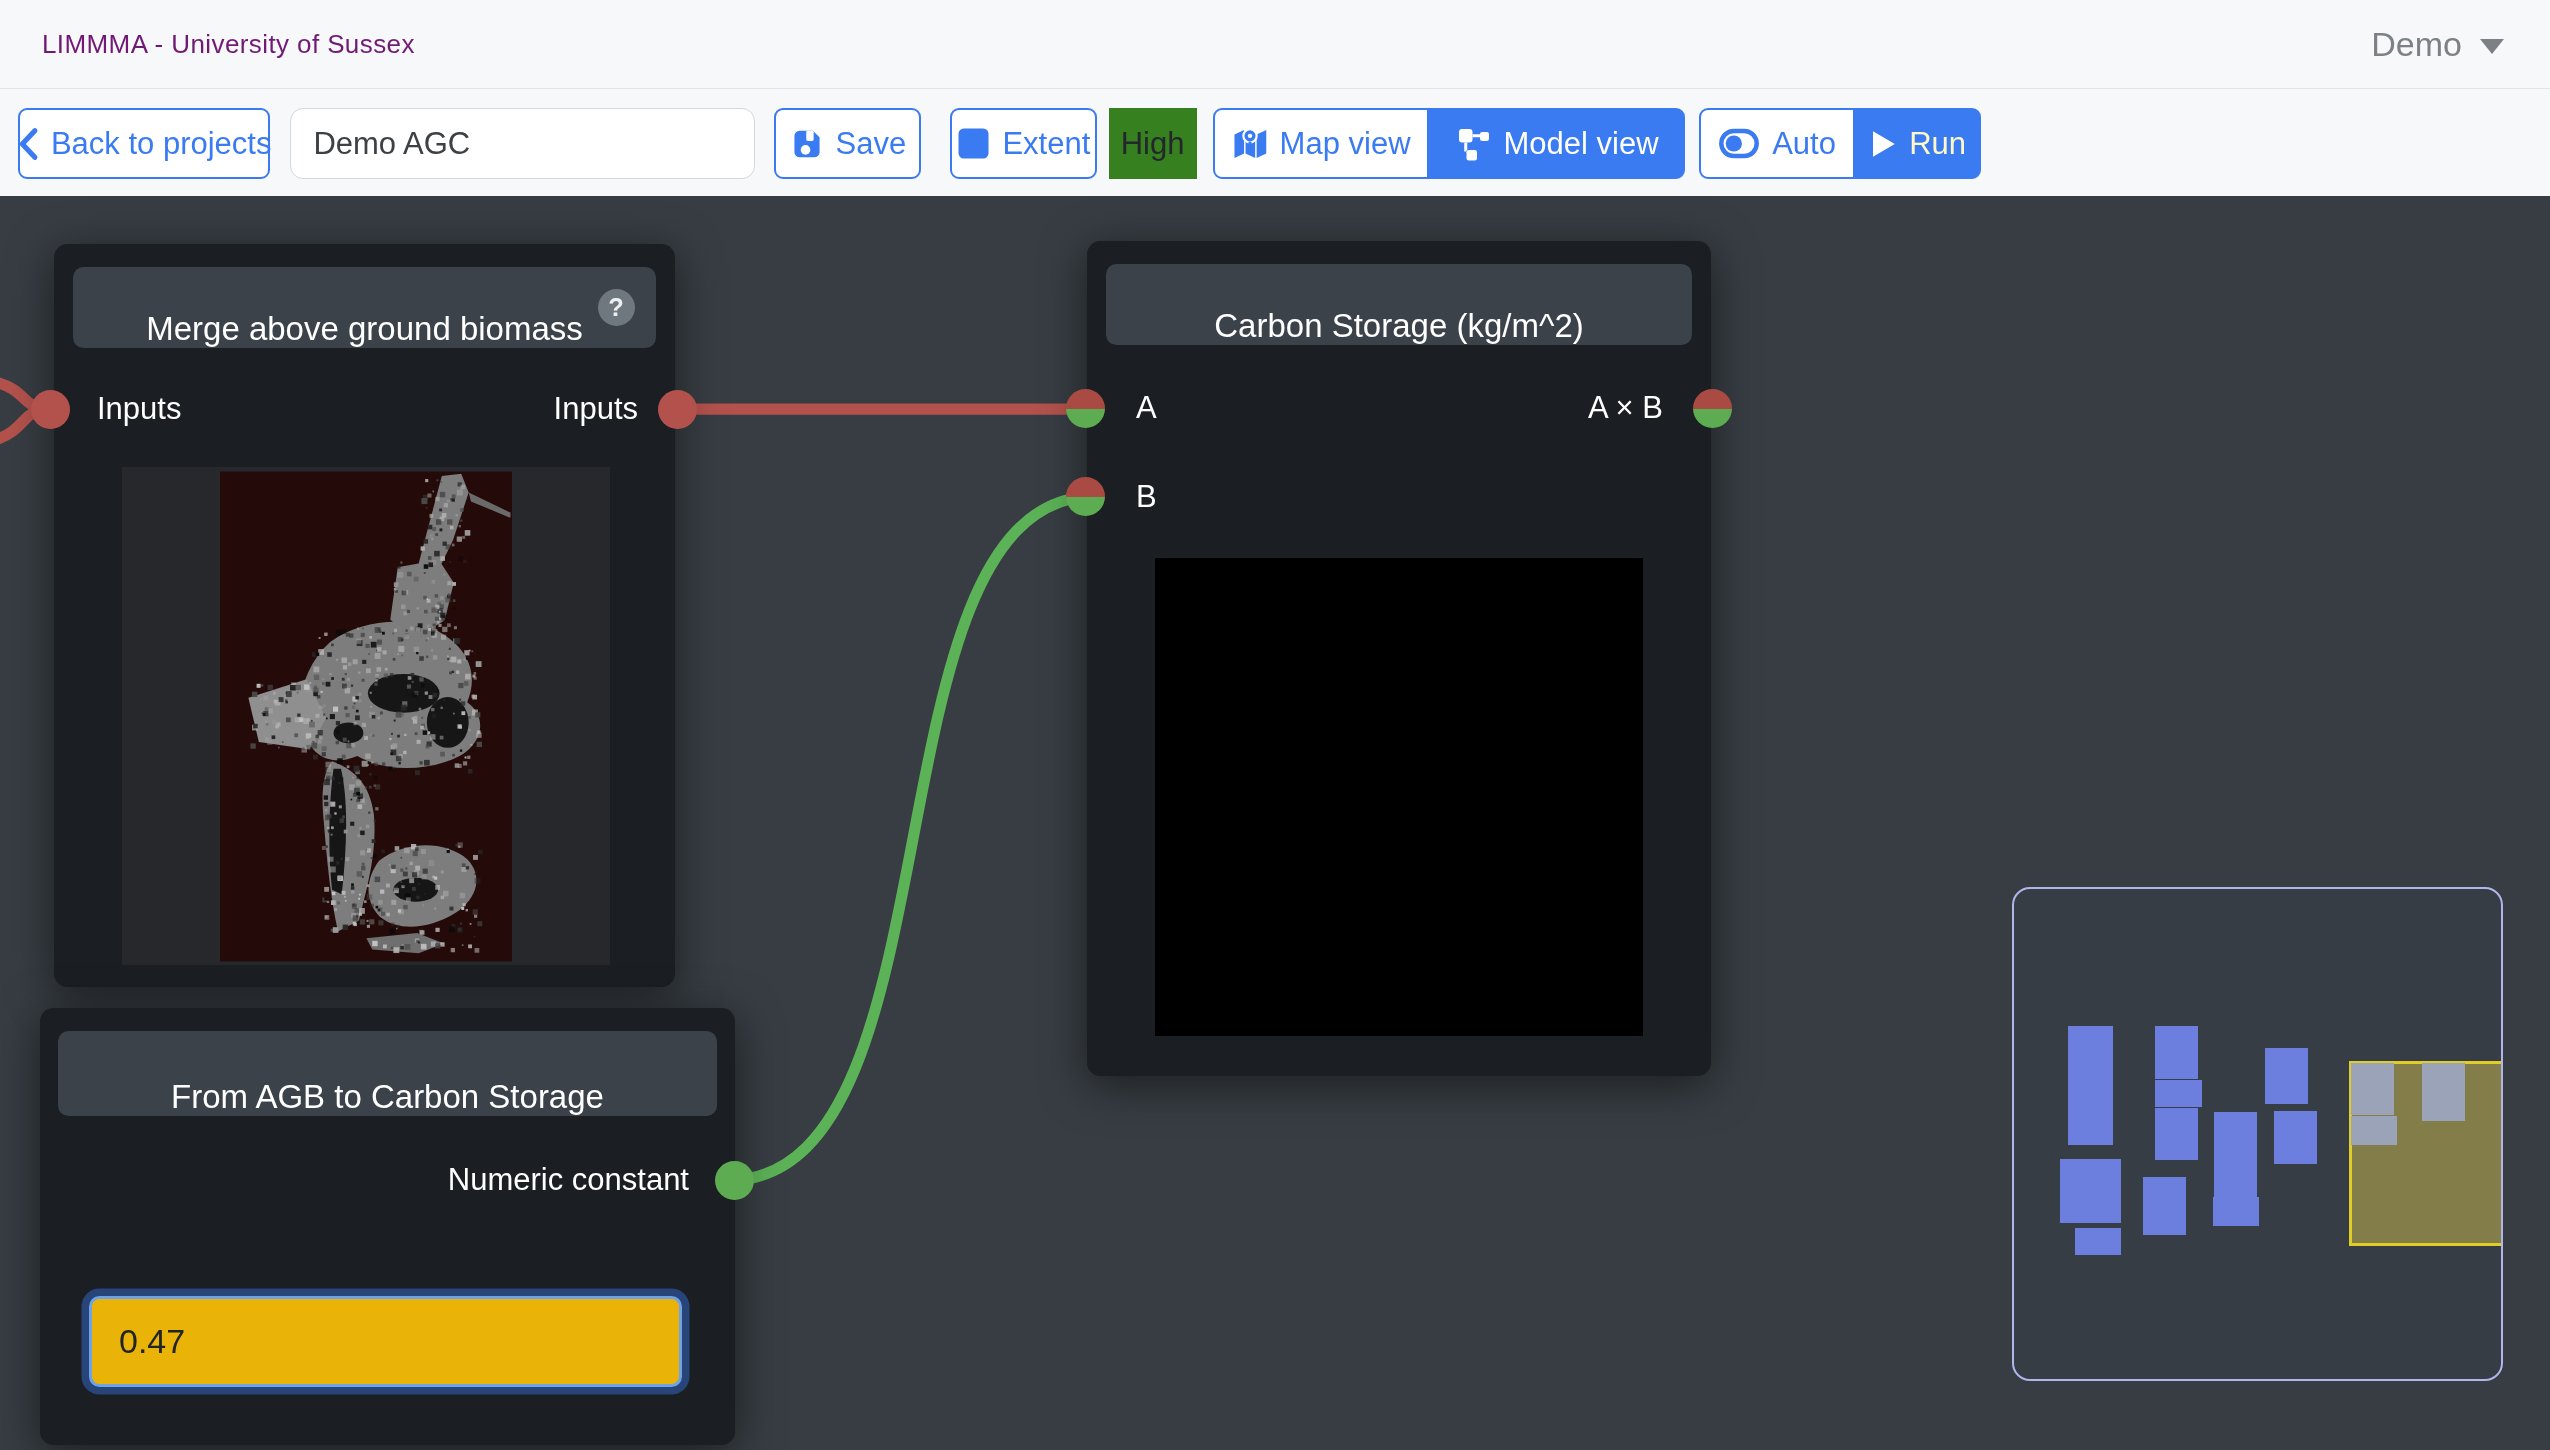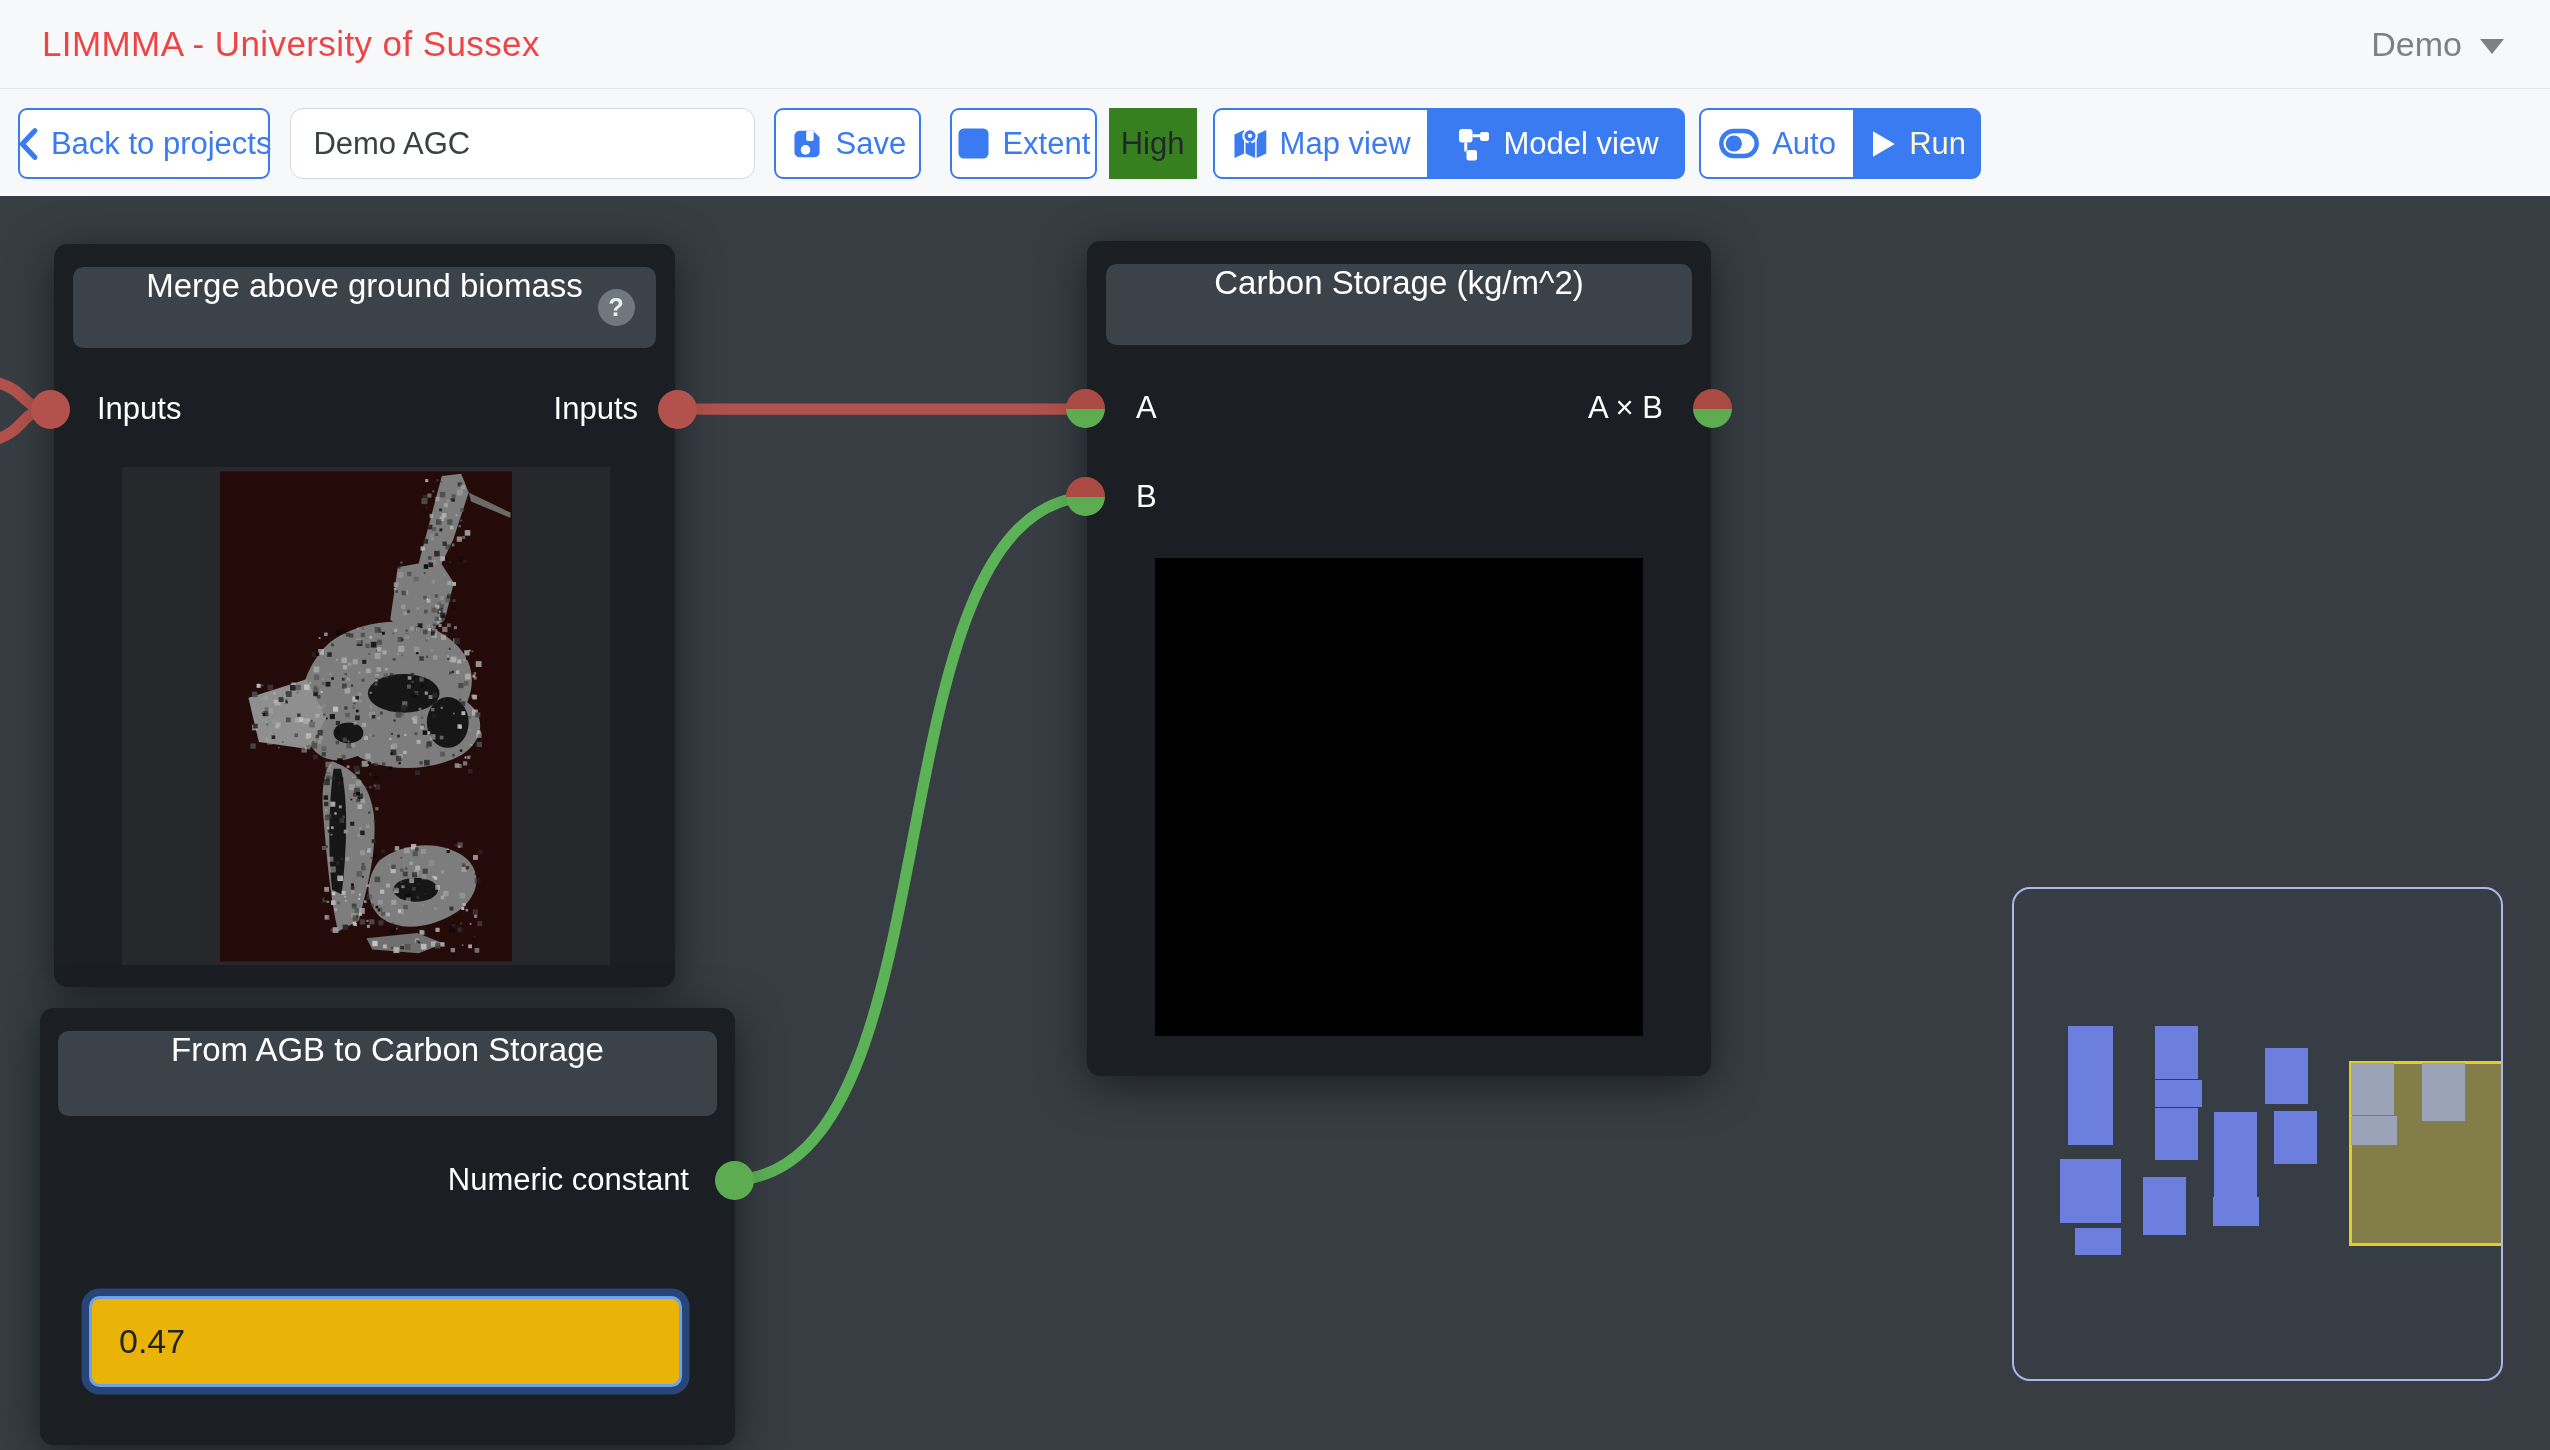--- a/index.html
+++ b/index.html
@@ -12,21 +12,21 @@
     --port-green:#5dac51;
   }
   *{box-sizing:border-box;margin:0;padding:0;}
   html,body{width:2550px;height:1451px;overflow:hidden;
     font-family:"Liberation Sans", sans-serif;background:var(--canvas-bg);}
 
   
   .topbar{position:absolute;top:0;left:0;width:2550px;height:196px;background:var(--topbar-bg);z-index:10;}
   .title-row{height:89px;border-bottom:1.5px solid #e2e4e8;display:flex;align-items:center;
     justify-content:space-between;padding:0 46px 0 42px;}
-  .app-title{font-size:35px;font-weight:500;color:#ef4444;letter-spacing:0.4px;}
+  .app-title{font-size:26px;font-weight:500;color:#701a75;letter-spacing:0.4px;}
   .user-menu{display:flex;align-items:center;gap:18px;color:#7c8186;font-size:34px;cursor:pointer;}
   .caret-down{width:0;height:0;border-left:12.7px solid transparent;border-right:12.7px solid transparent;
     border-top:15.7px solid #7c8186;margin-top:4.5px;}
 
   .toolbar{position:absolute;top:108px;left:18px;height:71px;display:flex;align-items:stretch;}
   .tb-btn{display:flex;align-items:center;justify-content:center;gap:12px;background:#fff;
     border:2.2px solid var(--blue);border-radius:9px;color:var(--blue);font-size:31px;cursor:pointer;white-space:nowrap;}
   .tb-btn svg{flex:0 0 auto;}
   .w-back{width:252px;}
   .tb-input{width:465px;margin-left:20px;border:1.5px solid #d4d7db;border-radius:13px;background:#fff;
@@ -45,21 +45,21 @@
   .w-run{width:126px;background:var(--blue);color:#fef9c3;}
 
   
   .canvas{position:absolute;top:196px;left:0;width:2550px;height:1255px;background:var(--canvas-bg);overflow:hidden;}
   svg.edges{position:absolute;top:0;left:0;z-index:1;}
   svg.edges path{fill:none;stroke-linecap:round;}
 
   .node{position:absolute;background:var(--node-bg);border-radius:13.5px;
     box-shadow:0 9px 45px rgba(0,0,0,.5);z-index:2;}
   .node-header{position:absolute;left:19.4px;right:19.4px;top:23px;height:81px;background:var(--node-header);
-    border-radius:10.5px;display:flex;align-items:flex-start;justify-content:center;color:#fff;
+    border-radius:10.5px;display:flex;align-items:flex-end;justify-content:center;color:#fff;
     font-size:33px;white-space:nowrap;overflow:hidden;cursor:move;}
   .help-badge{position:absolute;right:21px;top:22px;width:37px;height:37px;border-radius:50%;
     background:#70787f;color:#edeff1;font-size:25.4px;font-weight:bold;display:flex;
     align-items:center;justify-content:center;}
   .row-label{position:absolute;color:#fff;font-size:31px;line-height:46px;white-space:nowrap;}
   .port{position:absolute;width:39px;height:39px;border-radius:50%;z-index:3;cursor:crosshair;}
   .port.red{background:var(--port-red);}
   .port.green{background:var(--port-green);}
   .port.split{background:linear-gradient(#a94a43 50%, #5dac51 50%);}
 

